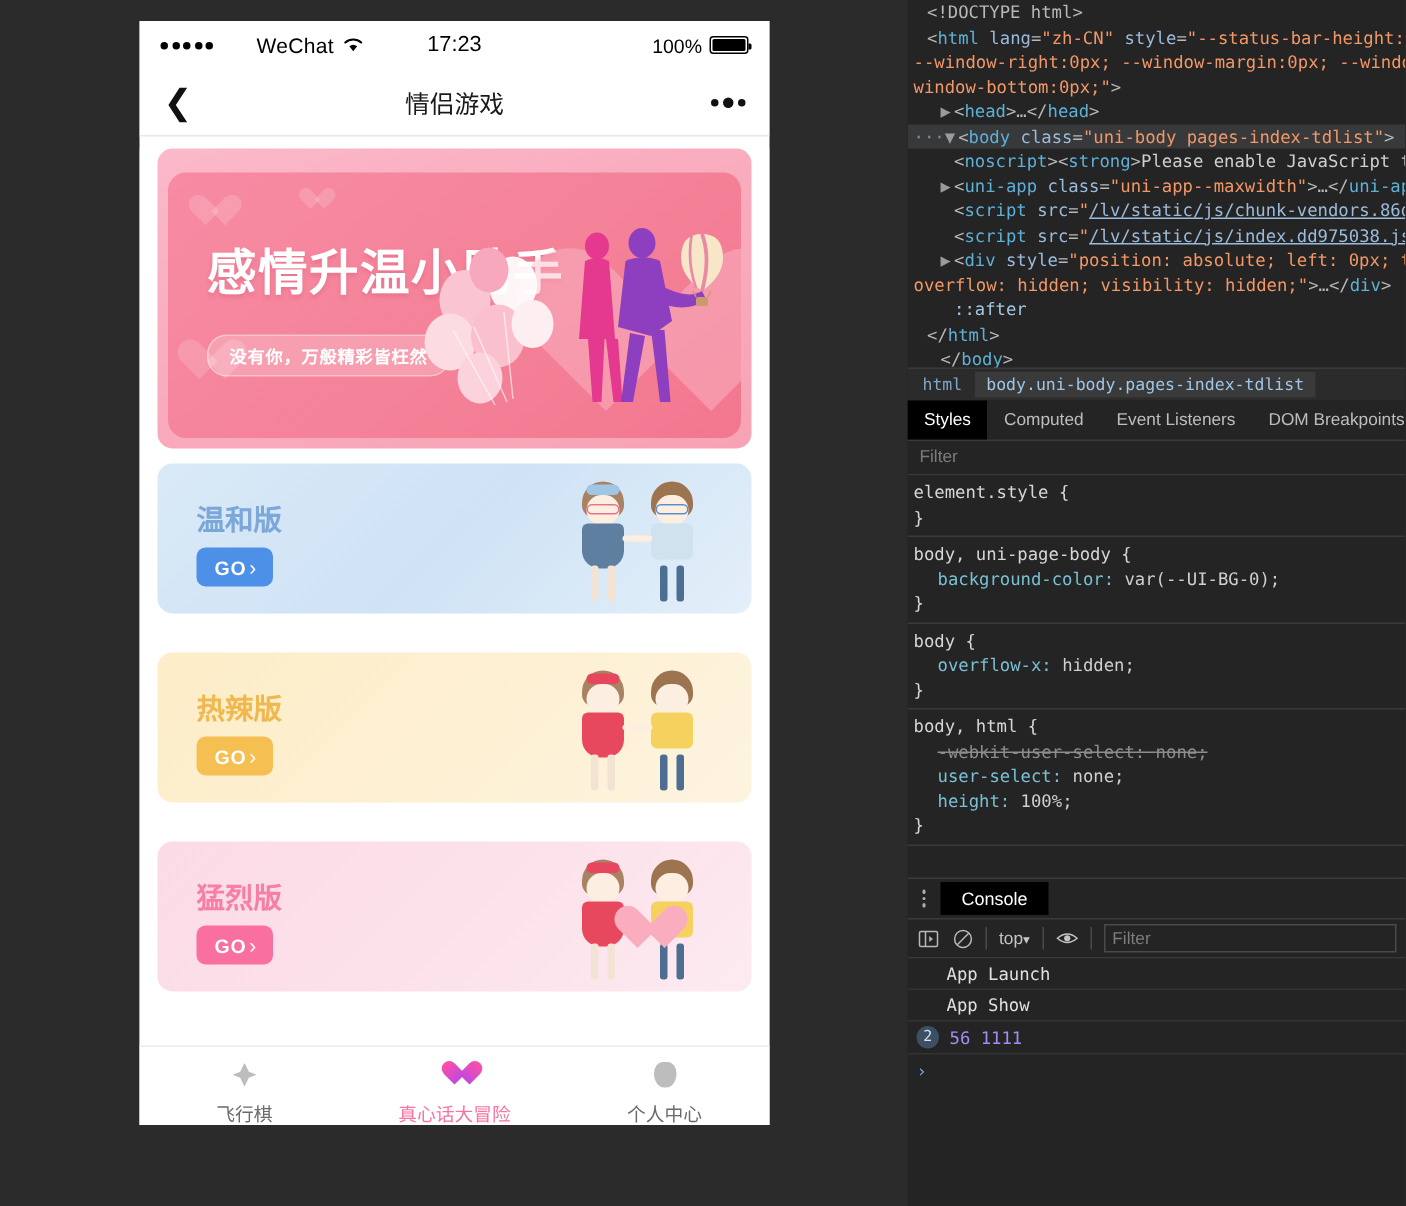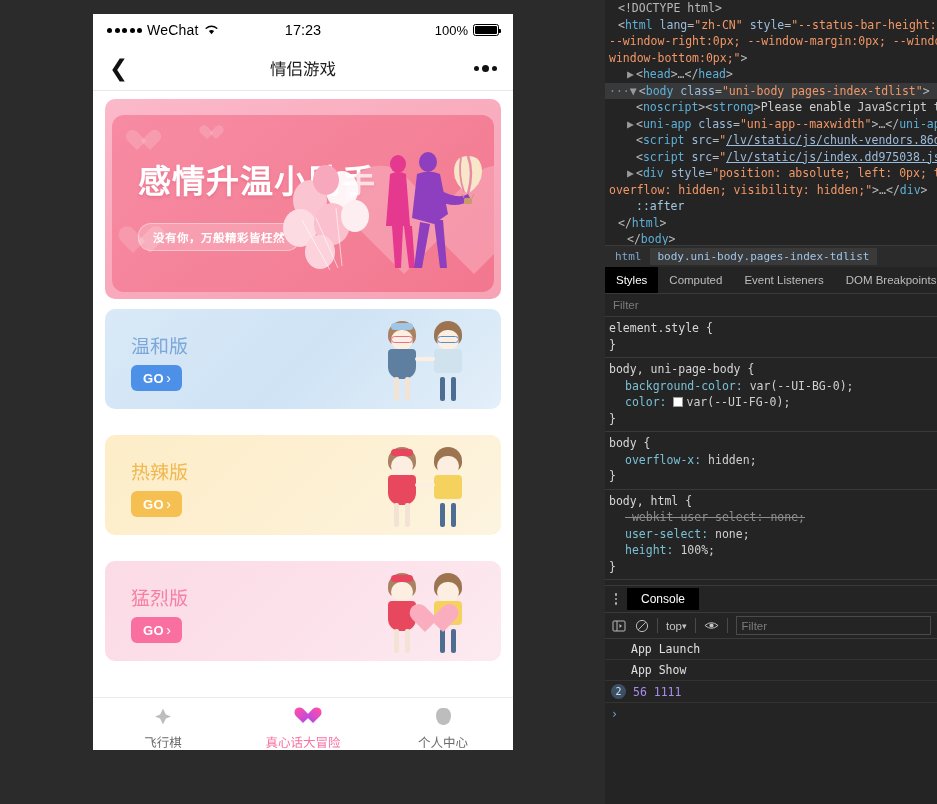--- a/index.html
+++ b/index.html
@@ -24,21 +24,21 @@
 
   
   .statusbar {
     height: 32px; display: flex; align-items: center;
     padding: 0 14px; color: #000; font-size: 14px; position: relative;
     background: #fff;
   }
   .sb-left { display: flex; align-items: center; gap: 5px; }
   .dots { display: inline-flex; gap: 2.5px; align-items: center; }
   .dots i { width: 5px; height: 5px; border-radius: 50%; background: #000; display: block; }
-  .sb-carrier { font-size: 14px; letter-spacing: .2px; }
+  .sb-carrier { font-size: 14px; letter-spacing: .2px; margin-left: 24px; }
   .wifi { display: inline-block; margin-left: 1px; }
   .sb-time {
     position: absolute; left: 0; right: 0; text-align: center;
     font-size: 14.5px; font-weight: 400; pointer-events: none;
   }
   .sb-right { margin-left: auto; display: flex; align-items: center; gap: 5px; font-size: 13px; }
   .battery { width: 26px; height: 12px; border: 1px solid #000; border-radius: 2.5px; position: relative; padding: 1px; box-sizing: border-box; }
   .battery::after { content: ""; position: absolute; right: -3px; top: 3.5px; width: 2px; height: 4px; background: #000; border-radius: 0 1px 1px 0; }
   .battery i { display: block; height: 100%; background: #000; border-radius: 1px; }
 
@@ -102,21 +102,21 @@
   }
   .big-heart::before { left: 62px; transform: rotate(-45deg); transform-origin: 0 100%; }
   .big-heart::after { left: 62px; transform: rotate(45deg); transform-origin: 100% 100%; }
 
   
   .cards { padding: 10px 12px 0 12px; }
   .card {
     height: 100px; border-radius: 10px; margin-bottom: 26px;
     position: relative; overflow: hidden; cursor: pointer;
   }
-  .card-title { position: absolute; left: 26px; top: 22px; font-size: 19px; font-weight: 400; }
+  .card-title { position: absolute; left: 26px; top: 22px; font-size: 19px; font-weight: 700; }
   .go-btn {
     position: absolute; left: 26px; top: 56px;
     color: #fff; font-size: 13px; font-weight: 700;
     padding: 5px 11px 5px 12px; border-radius: 6px;
     display: inline-flex; align-items: center; gap: 2px; letter-spacing: .5px;
   }
   .go-btn .chev { font-weight: 400; font-size: 14px; }
   .card-art { position: absolute; right: 30px; top: 8px; width: 92px; height: 84px; }
 
   .card.mild  { background: linear-gradient(135deg, #d9e9f7 0%, #cfe3f5 50%, #e3eff9 100%); }
@@ -499,21 +499,20 @@
     </div>
 
     <div class="dt-styles" id="dt-styles">
         <div class="rule">
           <div class="sel-txt">element.style {</div>
           <div class="sel-txt">}</div>
         </div>
         <div class="rule">
           <div class="sel-txt">body, uni-page-body {</div>
           <div><span class="prop">background-color: </span><span class="pval">var(--UI-BG-0);</span></div>
-          <div><span class="prop">color: </span><span class="swatch"></span><span class="pval">var(--UI-FG-0);</span></div>
           <div class="sel-txt">}</div>
         </div>
         <div class="rule">
           <div class="sel-txt">body {</div>
           <div><span class="prop">overflow-x: </span><span class="pval">hidden;</span></div>
           <div class="sel-txt">}</div>
         </div>
         <div class="rule">
           <div class="sel-txt">body, html {</div>
           <div><span class="prop strike">-webkit-user-select: </span><span class="pval strike">none;</span></div>

